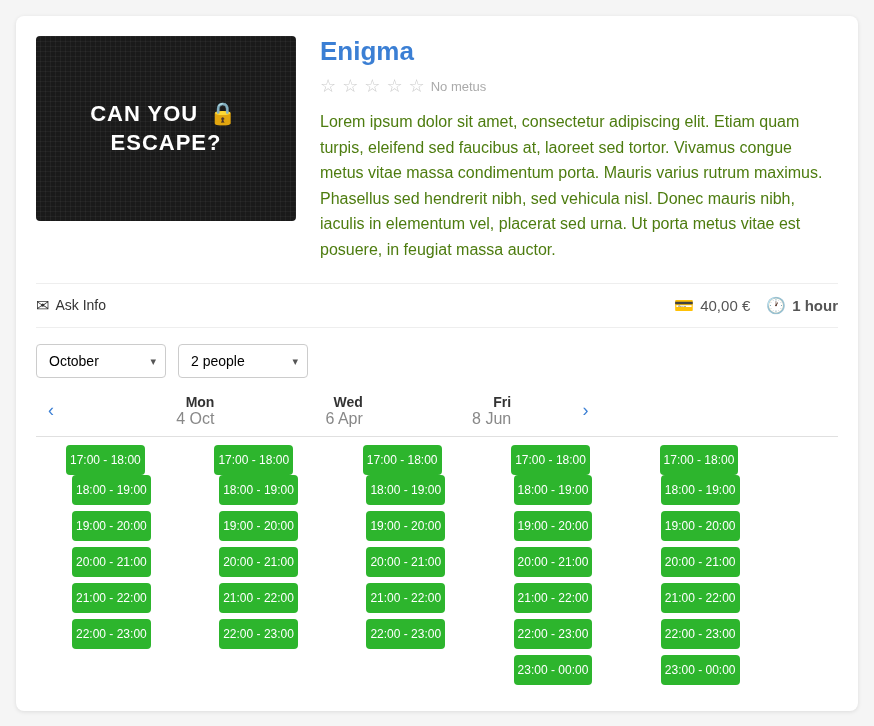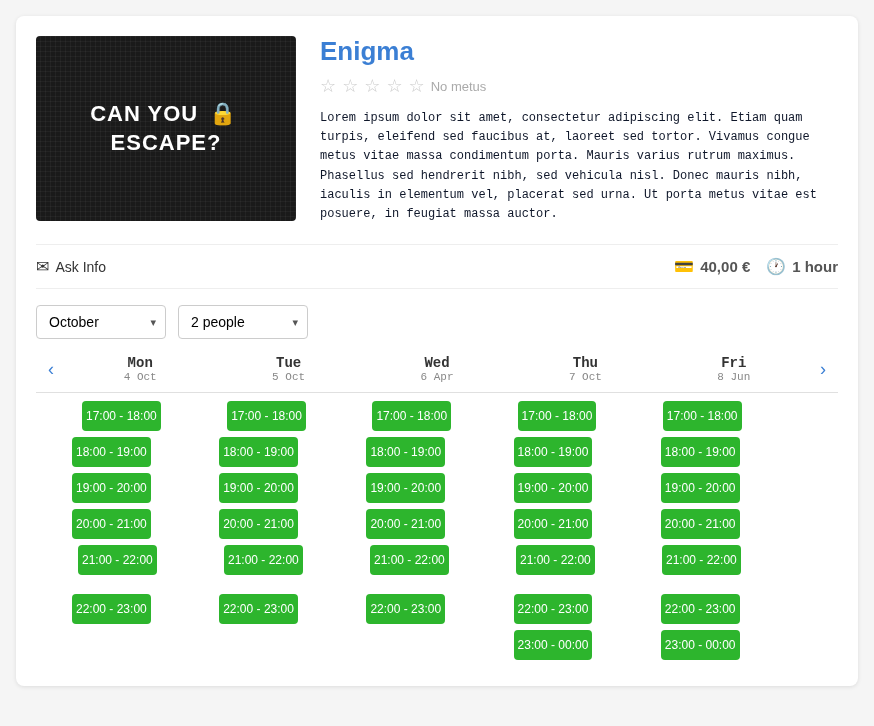--- a/index.html
+++ b/index.html
@@ -87,24 +87,23 @@
       color: #ccc;
       font-size: 18px;
     }
 
     .no-review {
       color: #aaa;
       font-size: 13px;
     }
 
     .description {
-      font-size: 12px;
-      color: #0f172a;
+      font-size: 16px;
+      color: #4d7c0f;
       line-height: 1.6;
-      font-family: Liberation Mono, monospace;
     }
 
     .action-bar {
       border-top: 1px solid #eee;
       border-bottom: 1px solid #eee;
       padding: 12px 0;
       display: flex;
       align-items: center;
       justify-content: space-between;
       margin-bottom: 16px;
@@ -135,21 +134,21 @@
       gap: 6px;
     }
 
     .duration-section {
       display: flex;
       align-items: center;
       gap: 6px;
     }
 
     .price-value {
-      font-weight: bold;
+      font-weight: normal;
       font-size: 15px;
     }
 
     .duration-value {
       font-weight: bold;
       font-size: 15px;
     }
 
     .filters-row {
       display: flex;
@@ -201,31 +200,30 @@
       justify-content: center;
       background: none;
       border: none;
       cursor: pointer;
       font-size: 18px;
       color: #3b7fd4;
       padding: 4px;
     }
 
     .day-header {
-      text-align: center;
-      font-family: Liberation Mono, monospace;
+      text-align: right;
     }
 
     .day-name {
       font-weight: bold;
       font-size: 14px;
     }
 
     .day-date {
-      font-size: 11px;
+      font-size: 16px;
       color: #888;
     }
 
     .slot-btn {
       background: #2db52d;
       color: #fff;
       border: none;
       border-radius: 4px;
       padding: 8px 4px;
       font-size: 12px;
@@ -304,76 +302,68 @@
 
   <div class="calendar-section">
 
     <div class="calendar-header">
       <button class="nav-btn">‹</button>
       <div class="day-header">
         <div class="day-name">Mon</div>
         <div class="day-date">4 Oct</div>
       </div>
       <div class="day-header">
-        <div class="day-name">Tue</div>
-        <div class="day-date">5 Oct</div>
-      </div>
-      <div class="day-header">
         <div class="day-name">Wed</div>
         <div class="day-date">6 Apr</div>
-      </div>
-      <div class="day-header">
-        <div class="day-name">Thu</div>
-        <div class="day-date">7 Oct</div>
       </div>
       <div class="day-header">
         <div class="day-name">Fri</div>
         <div class="day-date">8 Jun</div>
       </div>
       <button class="nav-btn">›</button>
     </div>
 
     <div id="slots-container">
-    <div style="display: grid; grid-template-columns: 30px 1fr 1fr 1fr 1fr 1fr 30px; gap: 16px; margin-bottom: 6px;">
-          <div></div>
-          <div><button class="slot-btn">17:00 - 18:00</button></div>
-          <div><button class="slot-btn">17:00 - 18:00</button></div>
-          <div><button class="slot-btn">17:00 - 18:00</button></div>
-          <div><button class="slot-btn">17:00 - 18:00</button></div>
-          <div><button class="slot-btn">17:00 - 18:00</button></div>
-          <div></div>
-        </div>
-        <div style="display: grid; grid-template-columns: 30px 1fr 1fr 1fr 1fr 1fr 30px; gap: 6px; margin-bottom: 6px;">
-          <div></div>
-          <div><button class="slot-btn">18:00 - 19:00</button></div>
-          <div><button class="slot-btn">18:00 - 19:00</button></div>
-          <div><button class="slot-btn">18:00 - 19:00</button></div>
-          <div><button class="slot-btn">18:00 - 19:00</button></div>
-          <div><button class="slot-btn">18:00 - 19:00</button></div>
-          <div></div>
-        </div>
-        <div style="display: grid; grid-template-columns: 30px 1fr 1fr 1fr 1fr 1fr 30px; gap: 6px; margin-bottom: 6px;">
-          <div></div>
-          <div><button class="slot-btn">19:00 - 20:00</button></div>
-          <div><button class="slot-btn">19:00 - 20:00</button></div>
-          <div><button class="slot-btn">19:00 - 20:00</button></div>
-          <div><button class="slot-btn">19:00 - 20:00</button></div>
-          <div><button class="slot-btn">19:00 - 20:00</button></div>
-          <div></div>
-        </div>
-        <div style="display: grid; grid-template-columns: 30px 1fr 1fr 1fr 1fr 1fr 30px; gap: 6px; margin-bottom: 6px;">
-          <div></div>
-          <div><button class="slot-btn">20:00 - 21:00</button></div>
-          <div><button class="slot-btn">20:00 - 21:00</button></div>
-          <div><button class="slot-btn">20:00 - 21:00</button></div>
-          <div><button class="slot-btn">20:00 - 21:00</button></div>
-          <div><button class="slot-btn">20:00 - 21:00</button></div>
-          <div></div>
-        </div>
-        <div style="display: grid; grid-template-columns: 30px 1fr 1fr 1fr 1fr 1fr 30px; gap: 12px; margin-bottom: 19px;">
+    <div style="display: grid; grid-template-columns: 30px 1fr 1fr 1fr 1fr 1fr 30px; gap: 0; ">
+          <div></div>
+          <div><button class="slot-btn">17:00 - 18:00</button></div>
+          <div><button class="slot-btn">17:00 - 18:00</button></div>
+          <div><button class="slot-btn">17:00 - 18:00</button></div>
+          <div><button class="slot-btn">17:00 - 18:00</button></div>
+          <div><button class="slot-btn">17:00 - 18:00</button></div>
+          <div></div>
+        </div>
+        <div style="display: grid; grid-template-columns: 30px 1fr 1fr 1fr 1fr 1fr 30px; gap: 6px; margin-bottom: 6px;">
+          <div></div>
+          <div><button class="slot-btn">18:00 - 19:00</button></div>
+          <div><button class="slot-btn">18:00 - 19:00</button></div>
+          <div><button class="slot-btn">18:00 - 19:00</button></div>
+          <div><button class="slot-btn">18:00 - 19:00</button></div>
+          <div><button class="slot-btn">18:00 - 19:00</button></div>
+          <div></div>
+        </div>
+        <div style="display: grid; grid-template-columns: 30px 1fr 1fr 1fr 1fr 1fr 30px; gap: 6px; margin-bottom: 6px;">
+          <div></div>
+          <div><button class="slot-btn">19:00 - 20:00</button></div>
+          <div><button class="slot-btn">19:00 - 20:00</button></div>
+          <div><button class="slot-btn">19:00 - 20:00</button></div>
+          <div><button class="slot-btn">19:00 - 20:00</button></div>
+          <div><button class="slot-btn">19:00 - 20:00</button></div>
+          <div></div>
+        </div>
+        <div style="display: grid; grid-template-columns: 30px 1fr 1fr 1fr 1fr 1fr 30px; gap: 6px; margin-bottom: 6px;">
+          <div></div>
+          <div><button class="slot-btn">20:00 - 21:00</button></div>
+          <div><button class="slot-btn">20:00 - 21:00</button></div>
+          <div><button class="slot-btn">20:00 - 21:00</button></div>
+          <div><button class="slot-btn">20:00 - 21:00</button></div>
+          <div><button class="slot-btn">20:00 - 21:00</button></div>
+          <div></div>
+        </div>
+        <div style="display: grid; grid-template-columns: 30px 1fr 1fr 1fr 1fr 1fr 30px; gap: 6px; margin-bottom: 6px;">
           <div></div>
           <div><button class="slot-btn">21:00 - 22:00</button></div>
           <div><button class="slot-btn">21:00 - 22:00</button></div>
           <div><button class="slot-btn">21:00 - 22:00</button></div>
           <div><button class="slot-btn">21:00 - 22:00</button></div>
           <div><button class="slot-btn">21:00 - 22:00</button></div>
           <div></div>
         </div>
         <div style="display: grid; grid-template-columns: 30px 1fr 1fr 1fr 1fr 1fr 30px; gap: 6px; margin-bottom: 6px;">
           <div></div>

